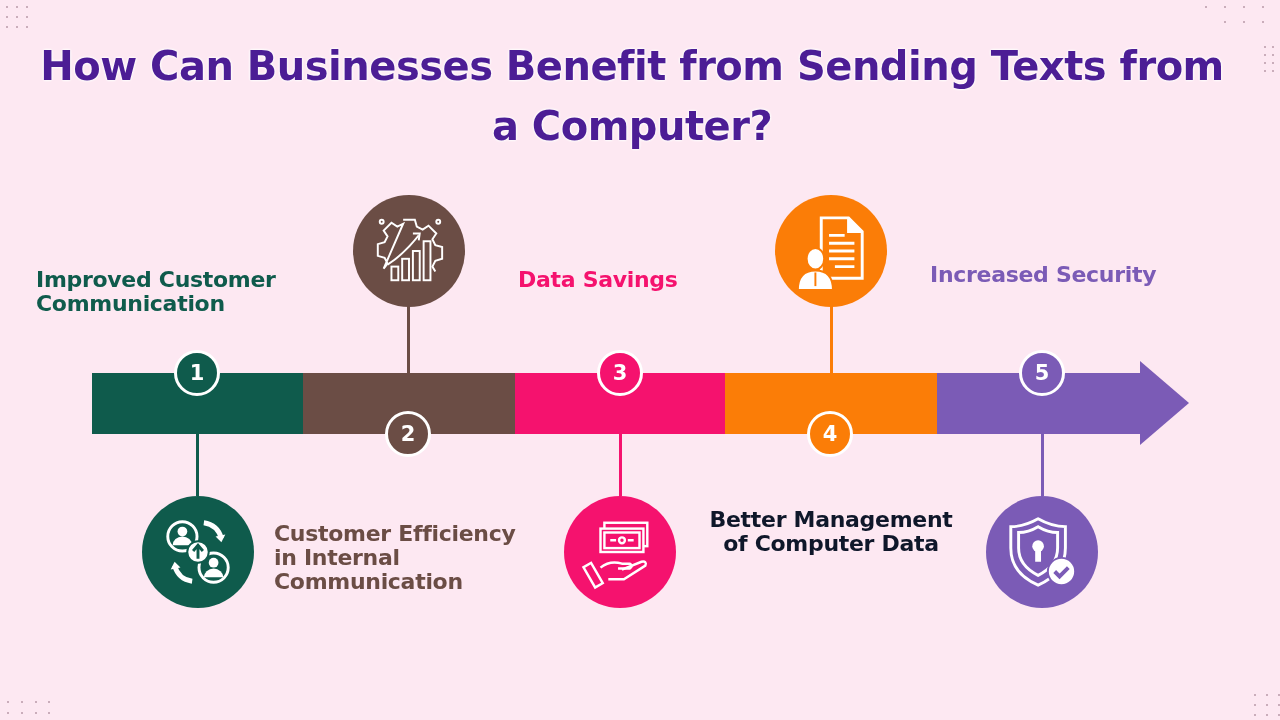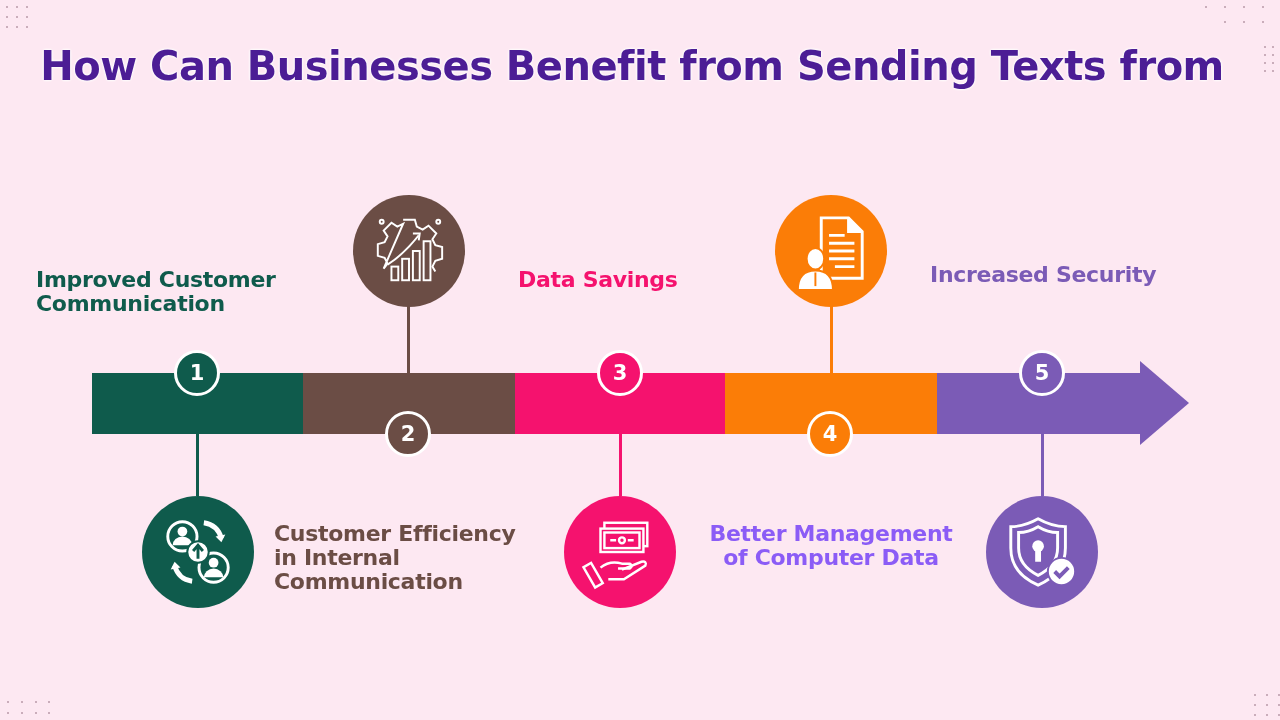--- a/index.html
+++ b/index.html
@@ -100,20 +100,21 @@
   <span style="left:0;top:10px"></span>
     <span style="left:12px;top:10px"></span>
     <span style="left:24px;top:10px"></span>
   <span style="left:0;top:20px"></span>
     <span style="left:12px;top:20px"></span>
     <span style="left:24px;top:20px"></span>
 </div>
 
 <h1 class="title">
   <span>How Can Businesses Benefit from Sending Texts from</span><br>
+  <span>a Computer?</span>
 </h1>
 
 <div class="seg" style="left:92px;width:212px;background:#0f5b4c;"></div>
 <div class="seg" style="left:303px;width:212px;background:#6b4d45;"></div>
 <div class="seg" style="left:515px;width:211px;background:#f5126e;"></div>
 <div class="seg" style="left:725px;width:213px;background:#fb7d07;"></div>
 <div class="seg" style="left:937px;width:204px;background:#7b5bb6;"></div>
 <div class="arrow-head"></div>
 
 <div class="stem" style="left:196px;top:434px;height:62px;background:#0f5b4c;"></div>
@@ -209,19 +210,19 @@
   <div>Communication</div>
 </div>
 <div class="label" style="left:274px;top:522px;color:#6b4d45;">
   <div>Customer Efficiency</div>
   <div>in Internal</div>
   <div>Communication</div>
 </div>
 <div class="label" style="left:518px;top:268px;color:#f5126e;">
   <div>Data Savings</div>
 </div>
-<div class="label" style="left:700px;top:522px;color:#8b5cf6;text-align:center;width:262px;">
+<div class="label" style="left:700px;top:508px;color:#0f172a;text-align:center;width:262px;">
   <div>Better Management</div>
   <div>of Computer Data</div>
 </div>
 <div class="label" style="left:930px;top:263px;color:#7b5bb6;">
   <div>Increased Security</div>
 </div>
 
 </body></html>

